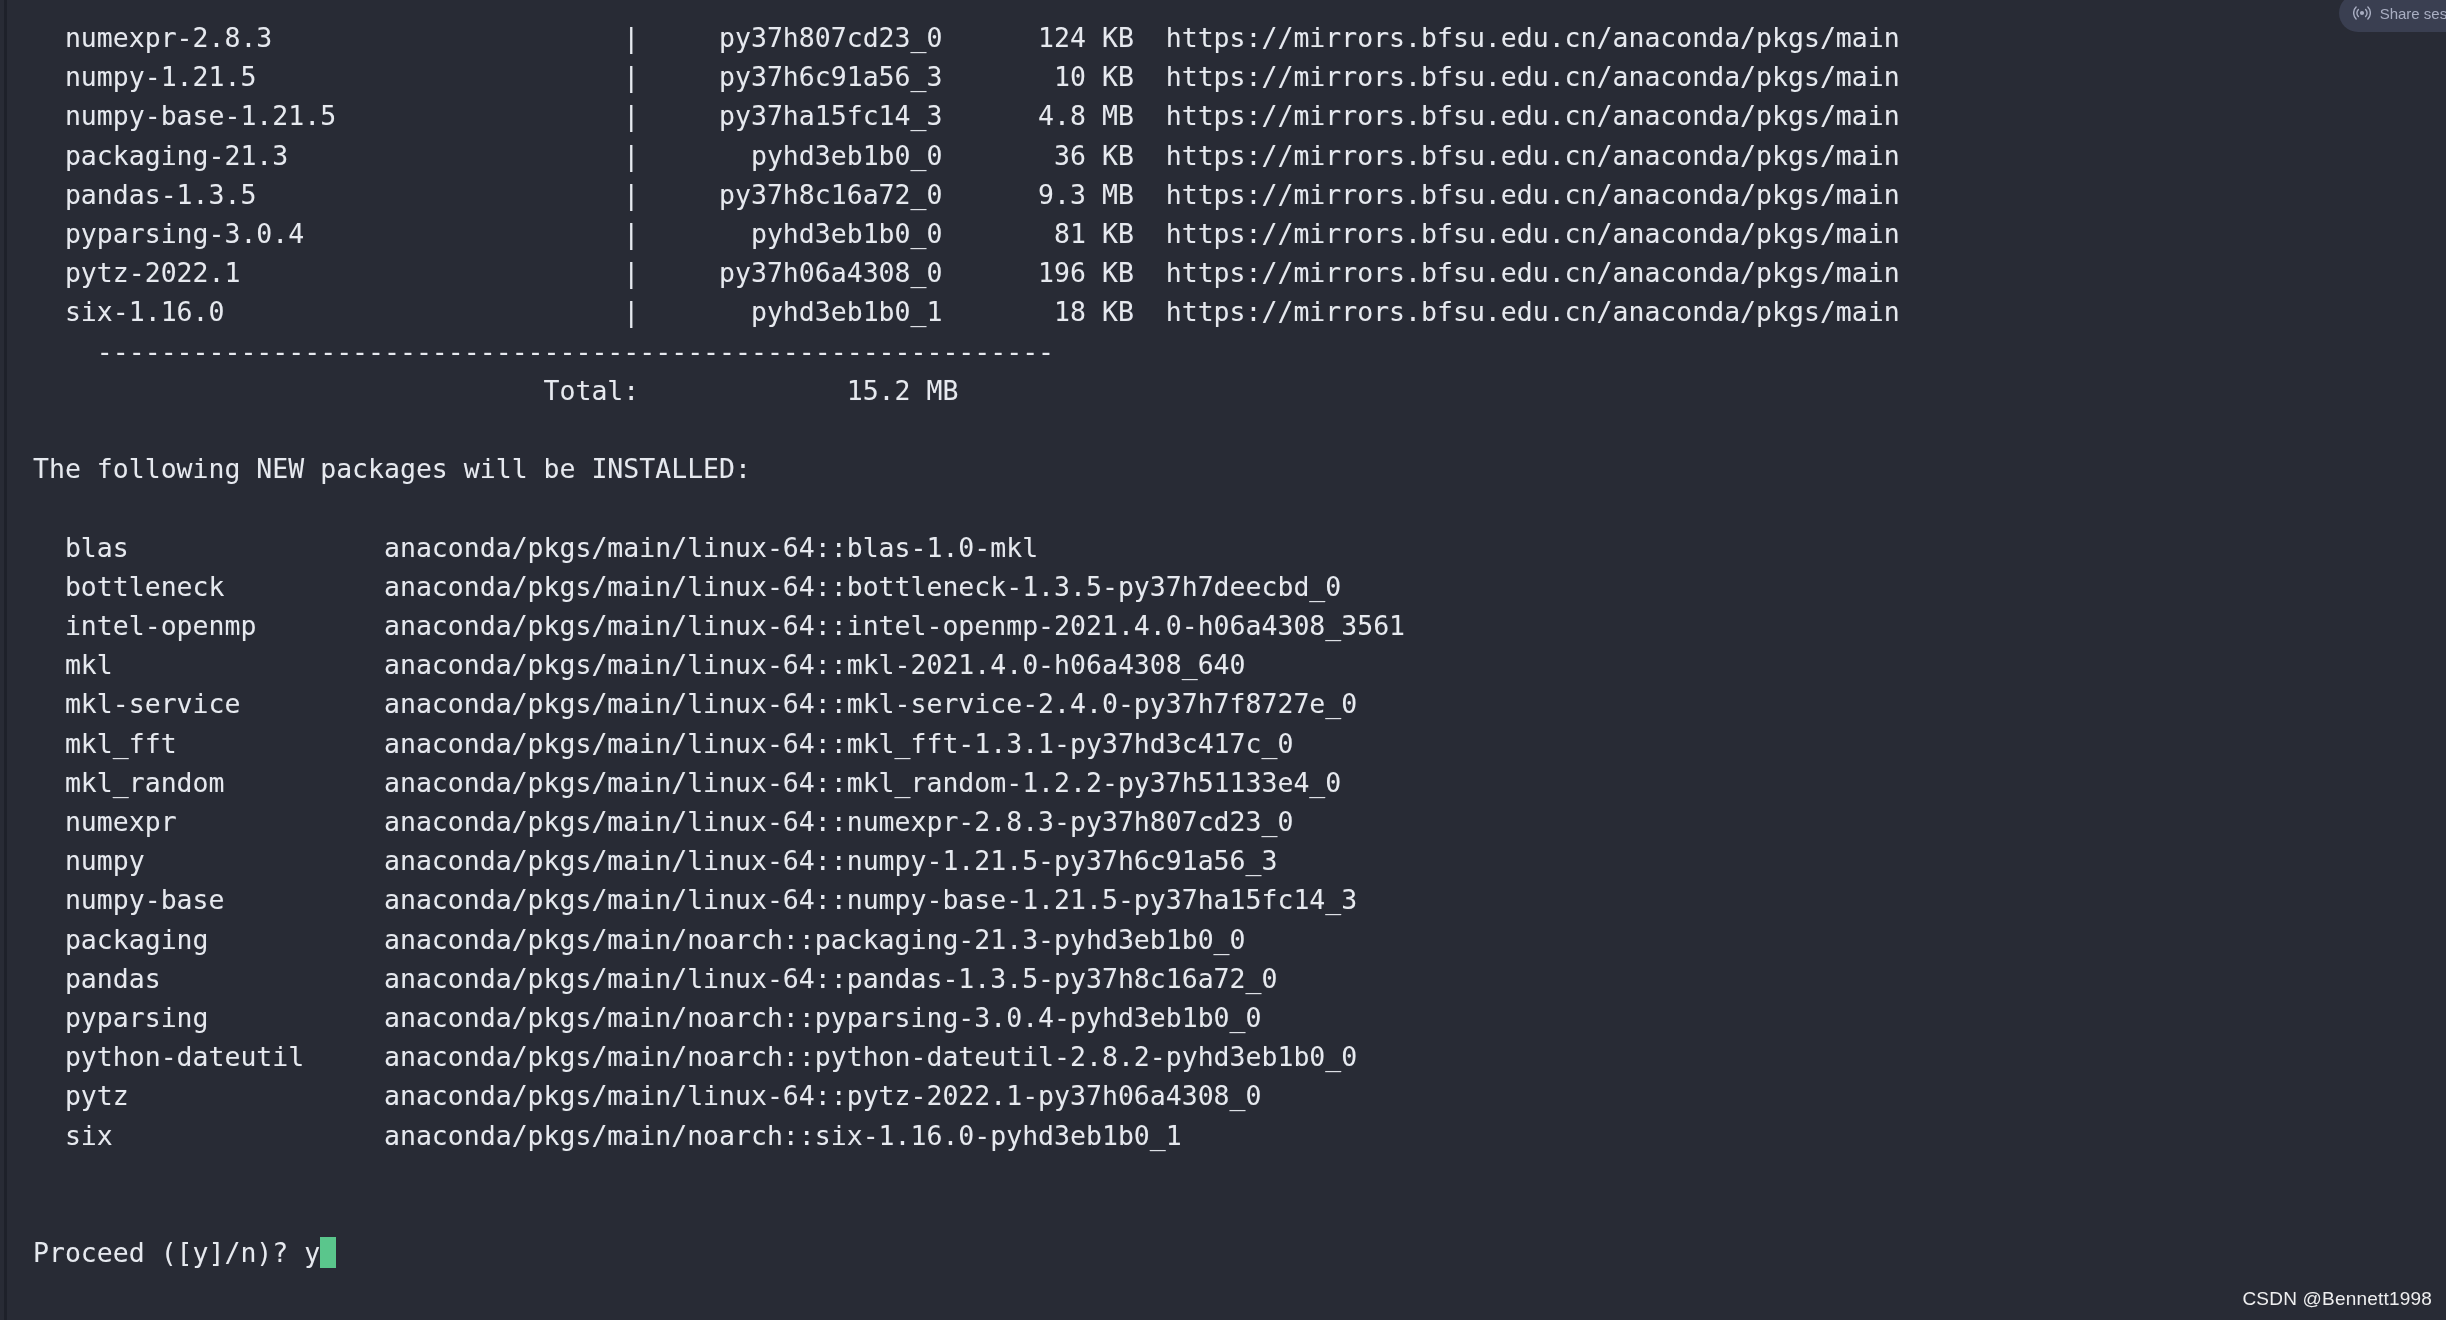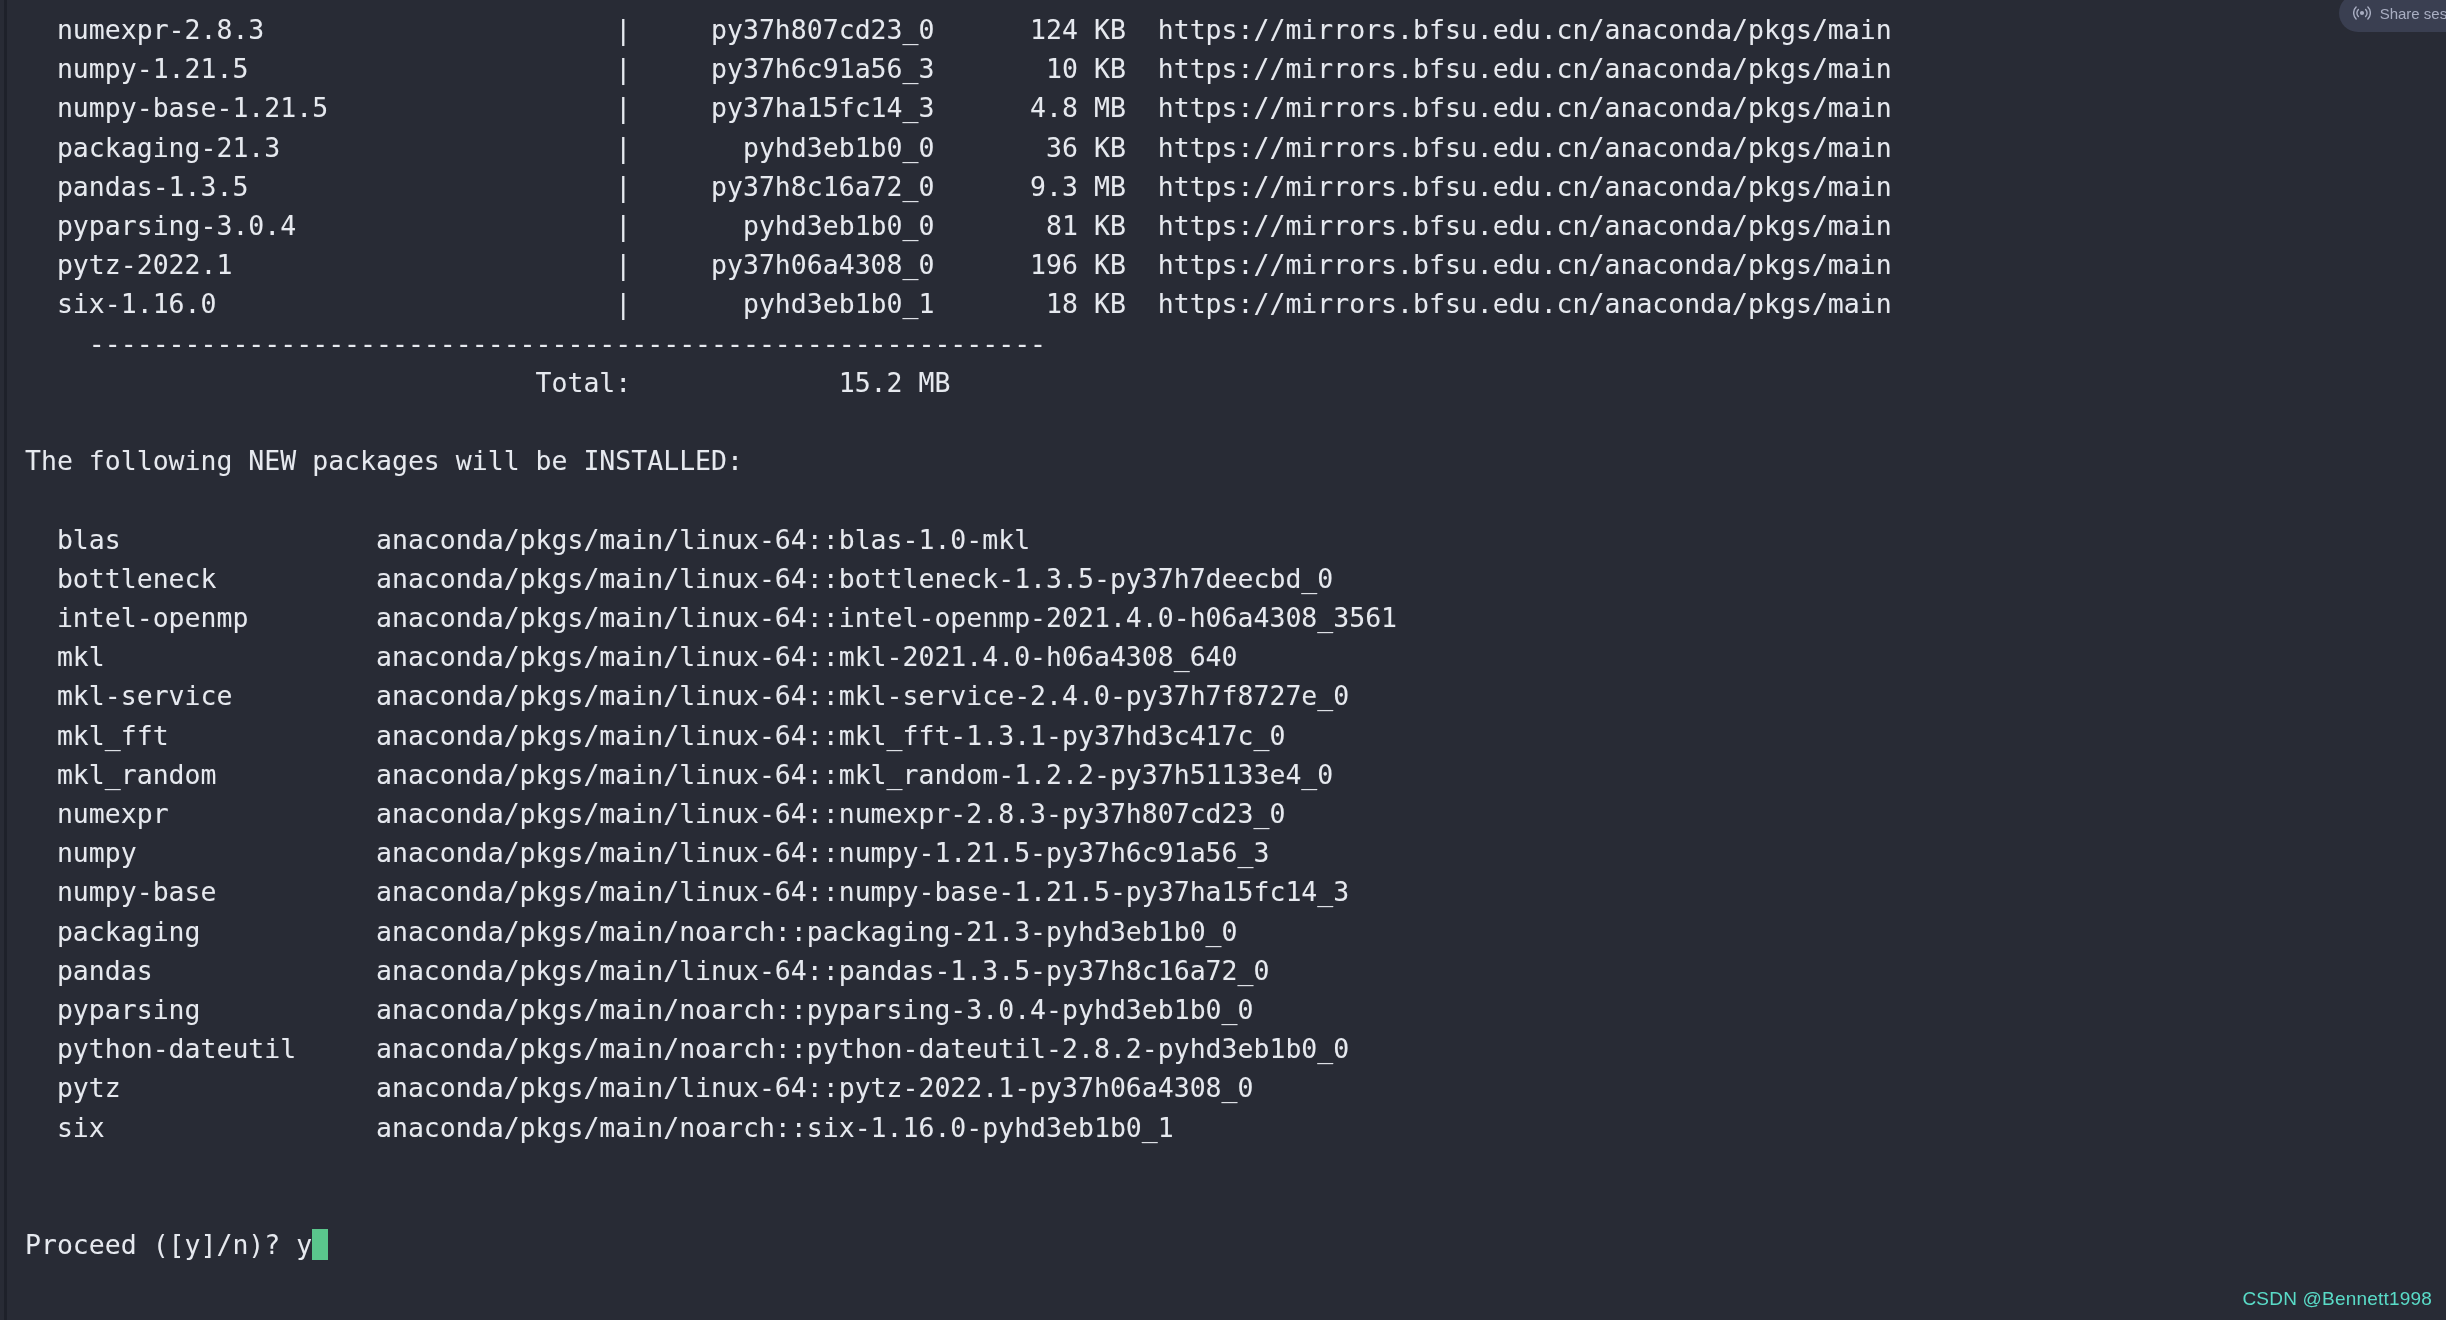--- a/index.html
+++ b/index.html
@@ -26,21 +26,21 @@
     height: 1320px;
     background: #1e212a;
   }
 
   .term {
     position: absolute;
     left: 0;
     top: 0;
     width: 2446px;
     height: 1320px;
-    padding: 0;
+    padding: 8px;
     box-sizing: border-box;
   }
 
   pre.console {
     margin: 0;
     padding: 10px 0 0 25px;
     font-family: "DejaVu Sans Mono", "Liberation Mono", monospace;
     font-size: 26.5px;
     line-height: 39.2px;
     letter-spacing: 0px;
@@ -76,21 +76,21 @@
     font-family: "Liberation Sans", sans-serif;
     font-size: 15px;
     white-space: nowrap;
   }
   .share-pill svg { display: block; }
 
   .watermark {
     position: absolute;
     right: 14px;
     bottom: 10px;
-    color: #5eead4;
+    color: #ffffff;
     font-family: "Liberation Sans", sans-serif;
     font-size: 19px;
     letter-spacing: 0.2px;
     opacity: 0.92;
   }
 </style>
 </head>
 <body>
 
 <div class="screen">

